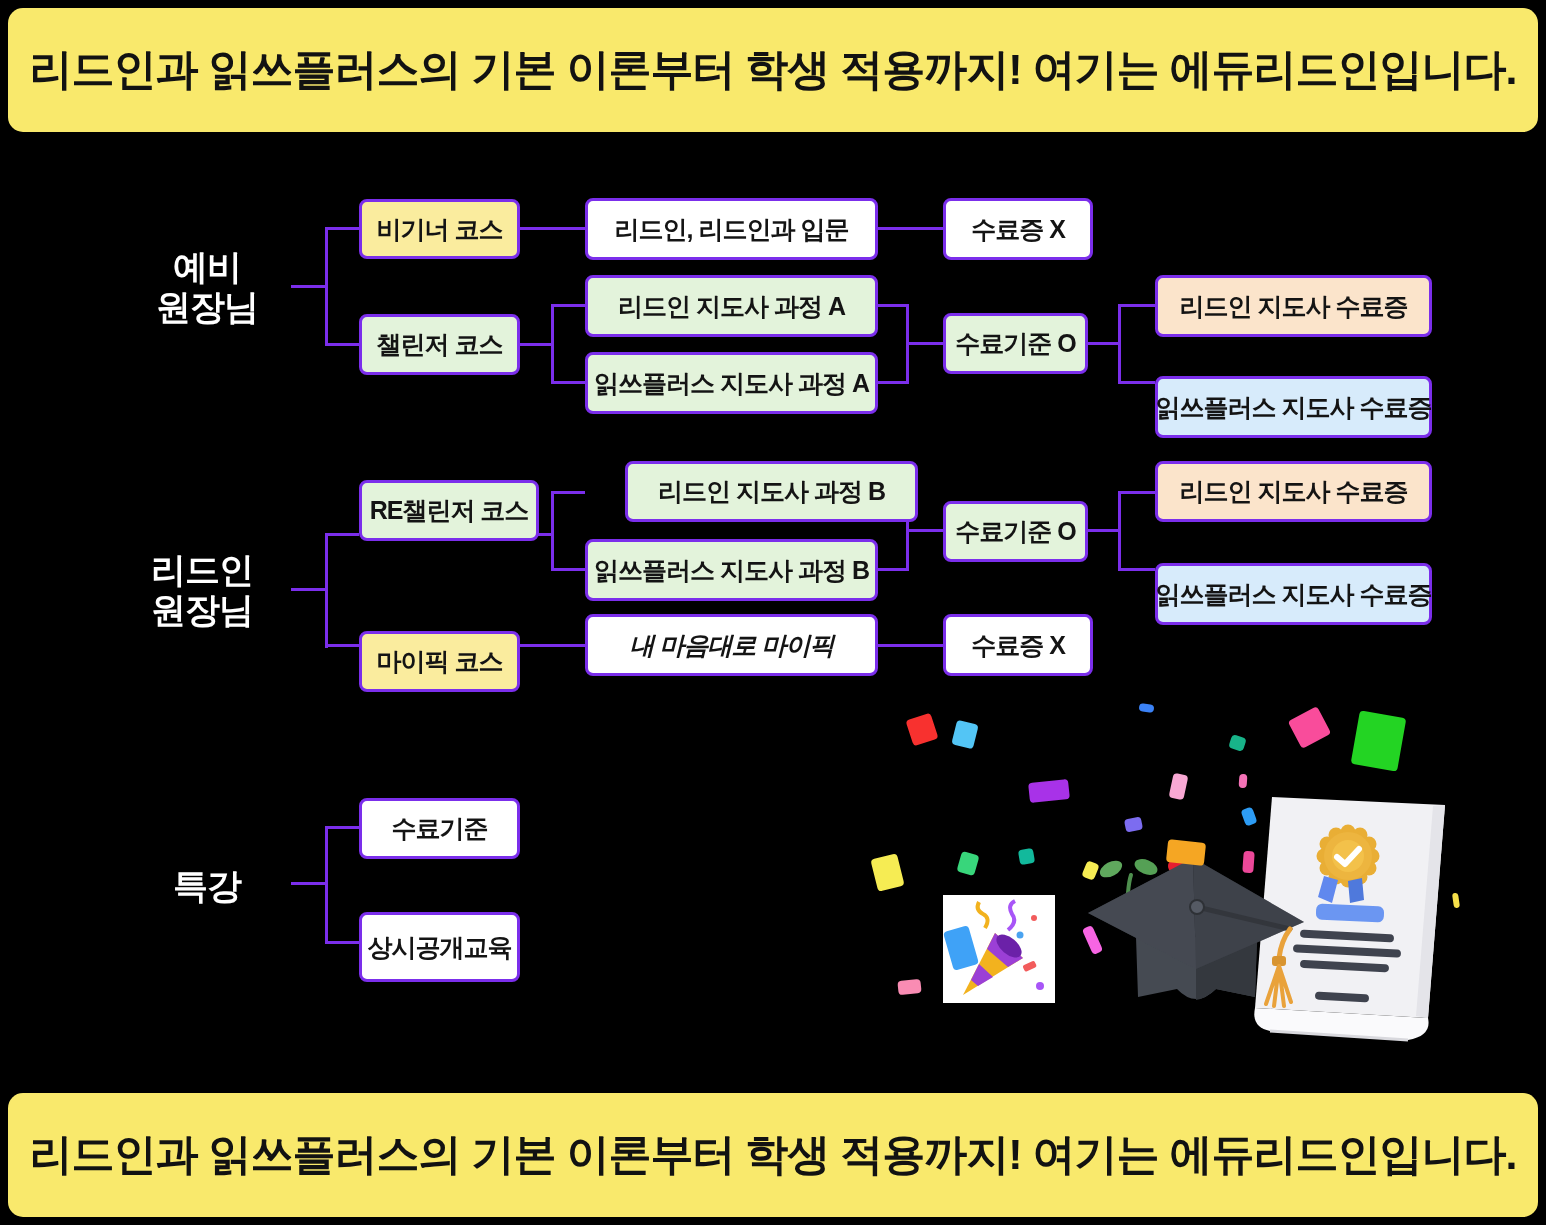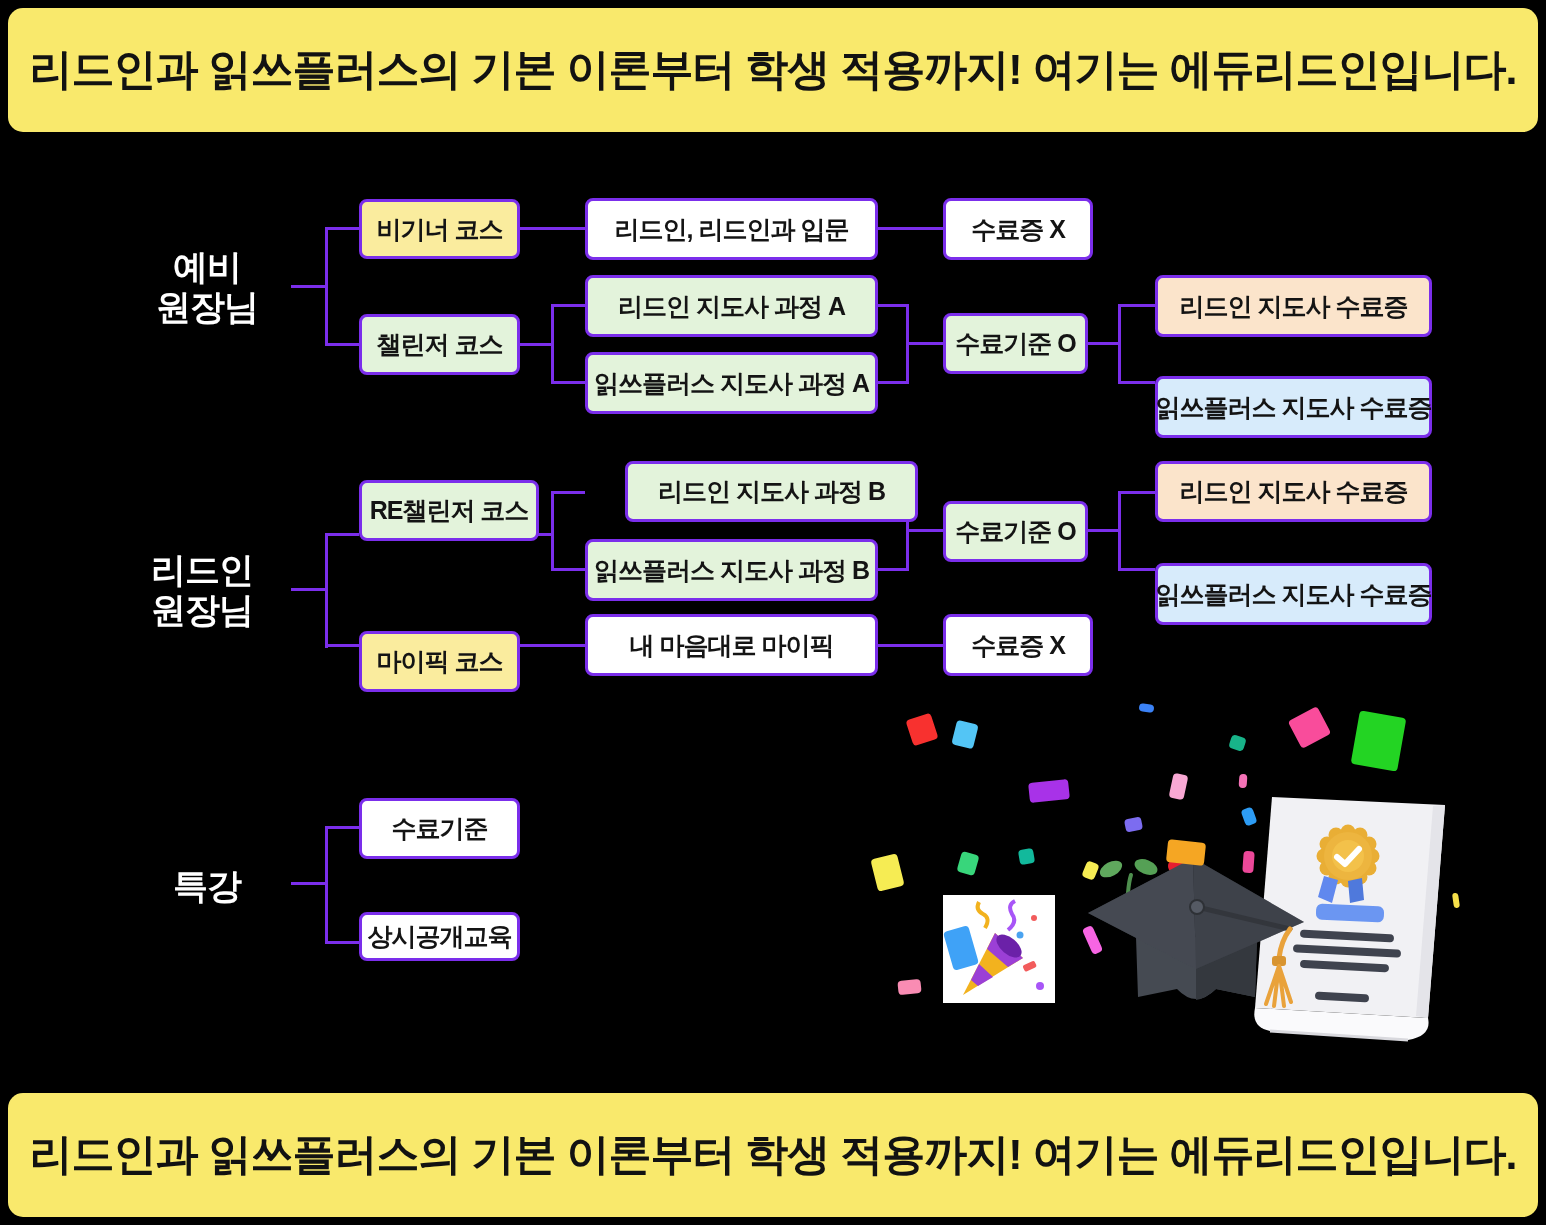--- a/index.html
+++ b/index.html
@@ -86,24 +86,24 @@
         <div class="node fill-green" style="left: 943px; top: 313px; width: 145px; height: 61px;">수료기준 O</div>
         <div class="node fill-peach" style="left: 1155px; top: 275px; width: 277px; height: 62px;">리드인 지도사 수료증</div>
         <div class="node fill-blue" style="left: 1155px; top: 352px; width: 277px; height: 62px;">읽쓰플러스 지도사 수료증</div>
         <div class="node fill-green" style="left: 359px; top: 480px; width: 180px; height: 61px;">RE챌린저 코스</div>
         <div class="node fill-green" style="left: 585px; top: 461px; width: 293px; height: 61px; margin-left: 40px;">리드인 지도사 과정 B</div>
         <div class="node fill-green" style="left: 585px; top: 539px; width: 293px; height: 62px;">읽쓰플러스 지도사 과정 B</div>
         <div class="node fill-green" style="left: 943px; top: 501px; width: 145px; height: 61px;">수료기준 O</div>
         <div class="node fill-peach" style="left: 1155px; top: 461px; width: 277px; height: 61px;">리드인 지도사 수료증</div>
         <div class="node fill-blue" style="left: 1155px; top: 539px; width: 277px; height: 62px;">읽쓰플러스 지도사 수료증</div>
         <div class="node fill-yellow" style="left: 359px; top: 631px; width: 161px; height: 61px;">마이픽 코스</div>
-        <div class="node fill-white" style="left: 585px; top: 614px; width: 293px; height: 62px;">내 마음대로 마이픽</div>
+        <div class="node fill-white" style="left: 585px; top: 614px; width: 293px; height: 62px; font-style: italic;">내 마음대로 마이픽</div>
         <div class="node fill-white" style="left: 943px; top: 614px; width: 150px; height: 62px;">수료증 X</div>
         <div class="node fill-white" style="left: 359px; top: 798px; width: 161px; height: 61px;">수료기준</div>
-        <div class="node fill-white" style="left: 359px; top: 912px; width: 161px; height: 49px;">상시공개교육</div>
+        <div class="node fill-white" style="left: 359px; top: 912px; width: 161px; height: 70px;">상시공개교육</div>
       </div>
     <div>
         <div class="group-label" style="left: 132px; top: 247px; width: 150px;">
           <div>예비</div>
           <div>원장님</div>
         </div>
         <div class="group-label" style="left: 127px; top: 550px; width: 150px;">
           <div>리드인</div>
           <div>원장님</div>
         </div>

